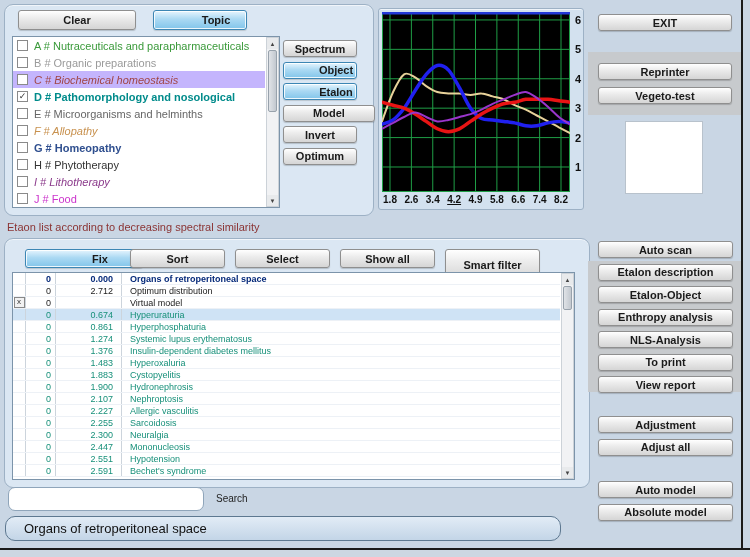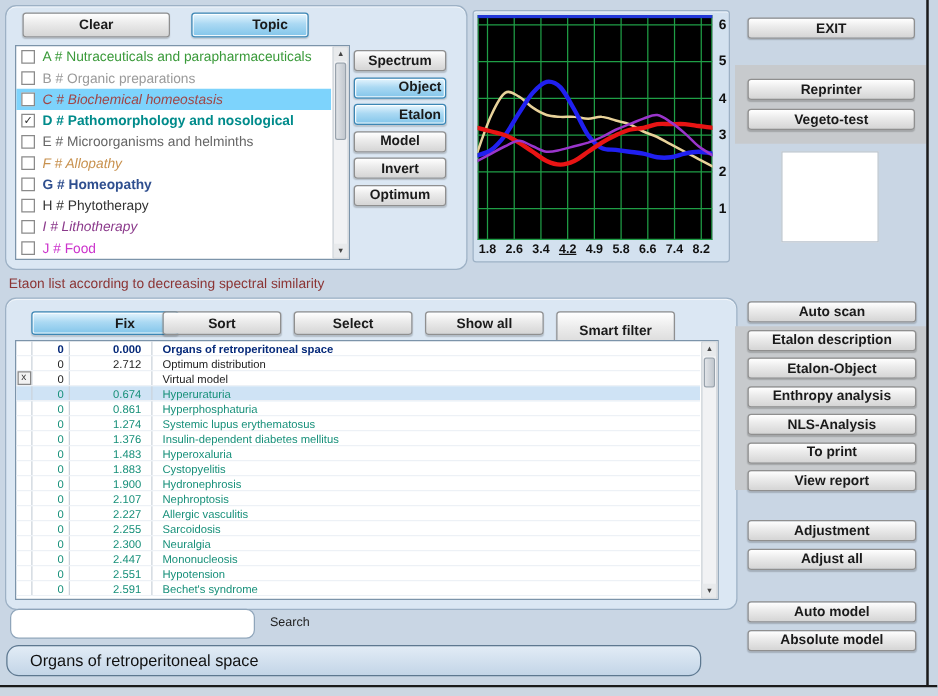--- a/index.html
+++ b/index.html
@@ -17,21 +17,21 @@
   .white-box{position:absolute;background:#ffffff;border:1px solid #7c94aa;box-sizing:border-box;}
   .gray-band{position:absolute;background:#c7cacd;}
   .scrollbar{position:absolute;width:13px;background:#f1f2f4;border:1px solid #ccd2d8;box-sizing:border-box;}
   .sb-btn{position:absolute;left:0;width:11px;height:11px;font-size:6px;color:#444;
           display:flex;align-items:center;justify-content:center;background:#e8eaec;}
   .sb-thumb{position:absolute;left:1px;width:9px;background:linear-gradient(90deg,#e0e3e7,#c2c8cf);
             border:1px solid #98a2ac;border-radius:2px;box-sizing:border-box;}
   #rubric-items{position:absolute;left:13px;top:37px;width:252px;height:170px;
                 font-size:11px;overflow:hidden;}
   .rub-item{display:flex;align-items:center;height:17px;padding-left:4px;box-sizing:border-box;white-space:nowrap;}
-  .rub-item.hl{background:#7dd3fc;}
+  .rub-item.hl{background:#c4b5fd;}
   .cb{width:9px;height:9px;border:1px solid #8a8a8a;background:#fff;margin-right:6px;flex:none;
       display:flex;align-items:center;justify-content:center;font-size:9px;line-height:1;color:#333;box-sizing:content-box;}
   #etalon-rows{position:absolute;left:13px;top:273px;width:547px;height:204px;font-size:9px;overflow:hidden;}
   .et-row{display:flex;height:12px;align-items:center;border-bottom:1px solid #edf1f6;box-sizing:border-box;}
   .et-row.hl{background:#cfe3f5;}
   .c0{width:12px;height:100%;border-right:1px solid #ccd4dc;flex:none;display:flex;align-items:center;justify-content:center;}
   .c1{width:30px;height:100%;border-right:1px solid #ccd4dc;flex:none;text-align:right;padding-right:4px;
       box-sizing:border-box;line-height:12px;}
   .c2{width:66px;height:100%;border-right:1px solid #ccd4dc;flex:none;text-align:right;padding-right:8px;
       box-sizing:border-box;line-height:12px;}
@@ -104,21 +104,21 @@
   </div>
 <div class="scrollbar" style="left:266px;top:37px;height:170px;">
   <div class="sb-btn" style="top:0;">▲</div>
   <div class="sb-thumb" style="top:12px;height:62px;"></div>
   <div class="sb-btn" style="bottom:0;">▼</div>
 </div>
 <div id="mode-buttons">
     <div class="btn" style="left: 283px; top: 40px; width: 74px; height: 17px;">Spectrum</div>
     <div class="btn active" style="left: 283px; top: 61.5px; width: 74px; height: 17px;">Object</div>
     <div class="btn active" style="left: 283px; top: 83px; width: 74px; height: 17px;">Etalon</div>
-    <div class="btn" style="left: 283px; top: 104.5px; width: 74px; height: 17px;">Model</div>
+    <div class="btn" style="left: 283px; top: 104.5px; width: 92px; height: 17px;">Model</div>
     <div class="btn" style="left: 283px; top: 126px; width: 74px; height: 17px;">Invert</div>
     <div class="btn" style="left: 283px; top: 147.5px; width: 74px; height: 17px;">Optimum</div>
   </div>
 
 <div class="panel" style="left:378px;top:8px;width:206px;height:202px;border-radius:3px;background:#d3e1ef;"></div>
 <svg id="chart-svg" width="188" height="180" style="position:absolute;left:382px;top:12px;">
     <rect x="0" y="0" width="188" height="180" fill="#000000"></rect>
     <line x1="8" y1="0" x2="8" y2="180" stroke="#1f9e46" stroke-width="1"></line>
     <line x1="29.375" y1="0" x2="29.375" y2="180" stroke="#1f9e46" stroke-width="1"></line>
     <line x1="50.75" y1="0" x2="50.75" y2="180" stroke="#1f9e46" stroke-width="1"></line>

